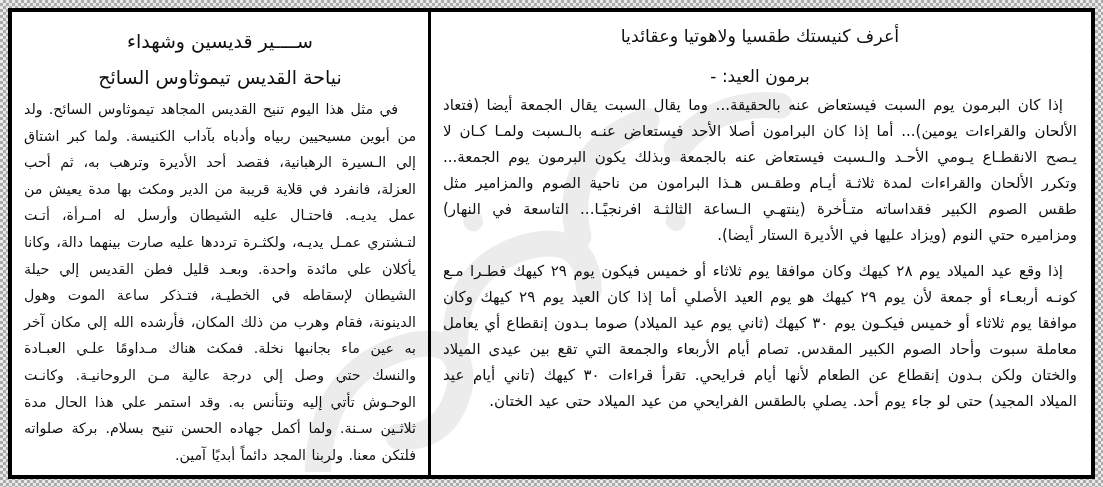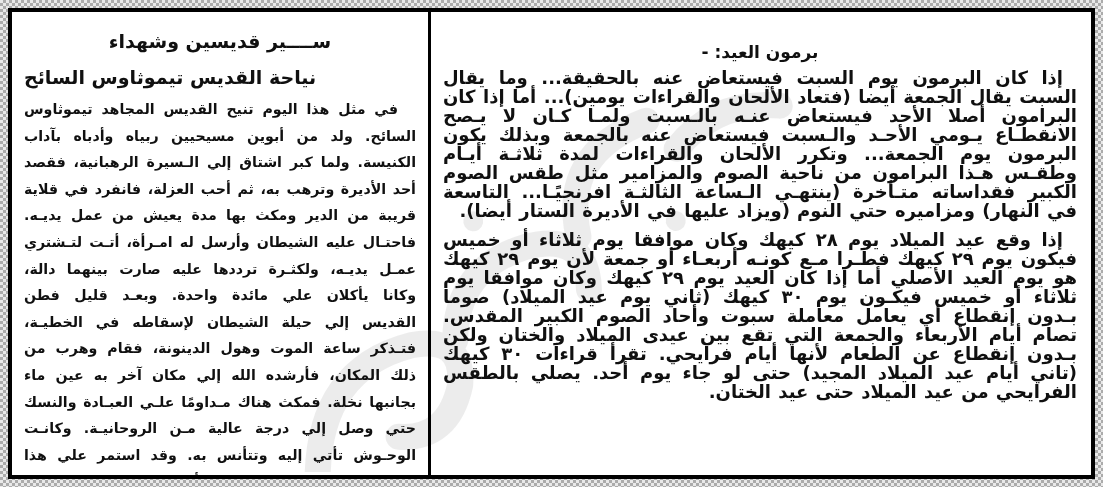--- a/index.html
+++ b/index.html
@@ -25,21 +25,21 @@
     border: 4px solid #000;
     background: #ffffff;
     display: flex;
     flex-direction: row; 
     overflow: hidden;
   }
   .col {
     position: relative;
     box-sizing: border-box;
     color: #101010;
-    font-weight: bold;
+    font-weight: normal;
   }
   .col-church {             
     width: 660px;
     display: flex;
     flex-direction: column;
   }
   .col-saints {             
     flex: 1;
     padding: 4px 12px 6px 12px;
   }
@@ -61,38 +61,38 @@
     text-align: center;
     font-size: 17.5px;
     margin: 22px 0 0 0;
   }
   .church-subheading {
     text-align: center;
     font-size: 17px;
     margin: 20px 0 0 0;
   }
   .church-para {
-    font-size: 18px;
-    line-height: 19px;
+    font-size: 15px;
+    line-height: 26px;
     text-align: justify;
     text-align-last: right;
     text-indent: 14px;
     margin: 6px 0 0 0;
     word-spacing: 1px;
   }
   .church-para.second { margin-top: 10px; }
 
   
   .saints-section-title {
     text-align: center;
     font-size: 19px;
     margin: 14px 0 0 0;
   }
   .saints-article-title {
-    text-align: left;
+    text-align: center;
     font-size: 19px;
     margin: 14px 0 0 0;
   }
   .saints-body {
     font-size: 14.2px;
     line-height: 26.6px;
     text-align: justify;
     text-align-last: right;
     text-indent: 18px;
     margin: 8px 0 0 0;
@@ -124,20 +124,21 @@
       <path d="M 270 210 q 40 -60 110 -40 q 60 20 30 70"></path>
       <path d="M 430 190 q 30 -80 120 -60"></path>
       <path d="M 560 170 q 60 -20 110 20"></path>
       <circle cx="350" cy="120" r="10" fill="#8f8f8f" stroke="none"></circle>
       <circle cx="520" cy="230" r="10" fill="#8f8f8f" stroke="none"></circle>
     </g>
   </svg>
 
   <div class="col col-church">
     <div class="church-inner">
+      <div class="church-section-title">أعرف كنيستك طقسيا ولاهوتيا وعقائديا</div>
       <div class="church-subheading">برمون العيد: -</div>
       <p class="church-para">إذا كان البرمون يوم السبت فيستعاض عنه بالحقيقة... وما يقال السبت يقال الجمعة أيضا (فتعاد الألحان والقراءات يومين)... أما إذا كان البرامون أصلا الأحد فيستعاض عنـه بالـسبت ولمـا كـان لا يـصح الانقطـاع يـومي الأحـد والـسبت فيستعاض عنه بالجمعة وبذلك يكون البرمون يوم الجمعة... وتكرر الألحان والقراءات لمدة ثلاثـة أيـام وطقـس هـذا البرامون من ناحية الصوم والمزامير مثل طقس الصوم الكبير فقداساته متـأخرة (ينتهـي الـساعة الثالثـة افرنجيًـا... التاسعة في النهار) ومزاميره حتي النوم (ويزاد عليها في الأديرة الستار أيضا).</p>
       <p class="church-para second">إذا وقع عيد الميلاد يوم ٢٨ كيهك وكان موافقا يوم ثلاثاء أو خميس فيكون يوم ٢٩ كيهك فطـرا مـع كونـه أربعـاء أو جمعة لأن يوم ٢٩ كيهك هو يوم العيد الأصلي أما إذا كان العيد يوم ٢٩ كيهك وكان موافقا يوم ثلاثاء أو خميس فيكـون يوم ٣٠ كيهك (ثاني يوم عيد الميلاد) صوما بـدون إنقطاع أي يعامل معاملة سبوت وأحاد الصوم الكبير المقدس.  تصام أيام الأربعاء والجمعة التي تقع بين عيدى الميلاد والختان ولكن بـدون إنقطاع عن الطعام لأنها أيام فرايحي. تقرأ قراءات ٣٠ كيهك (تاني أيام عيد الميلاد المجيد) حتى لو جاء يوم أحد. يصلي بالطقس الفرايحي من عيد الميلاد حتى عيد الختان.</p>
     </div>
 
   </div>
 
   <div class="vdivider"></div>
 
   <div class="col col-saints">

